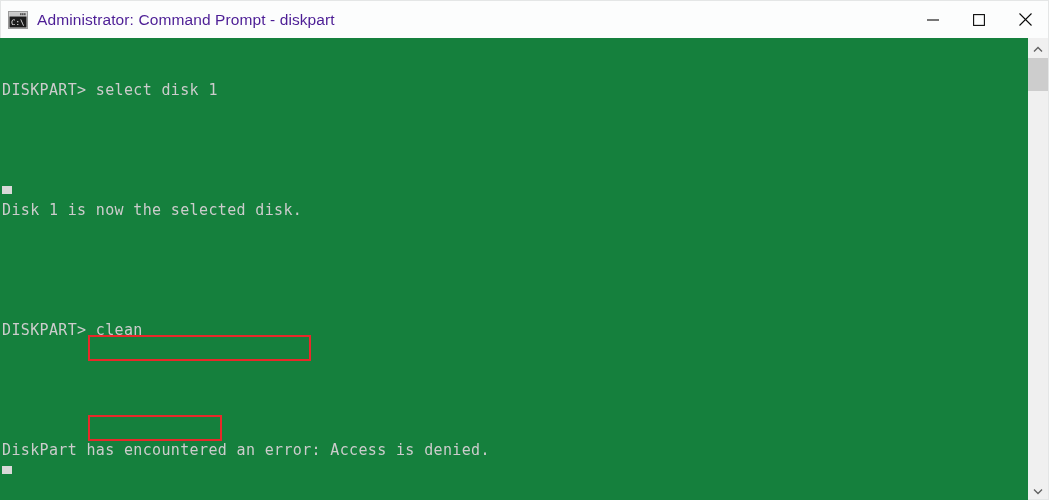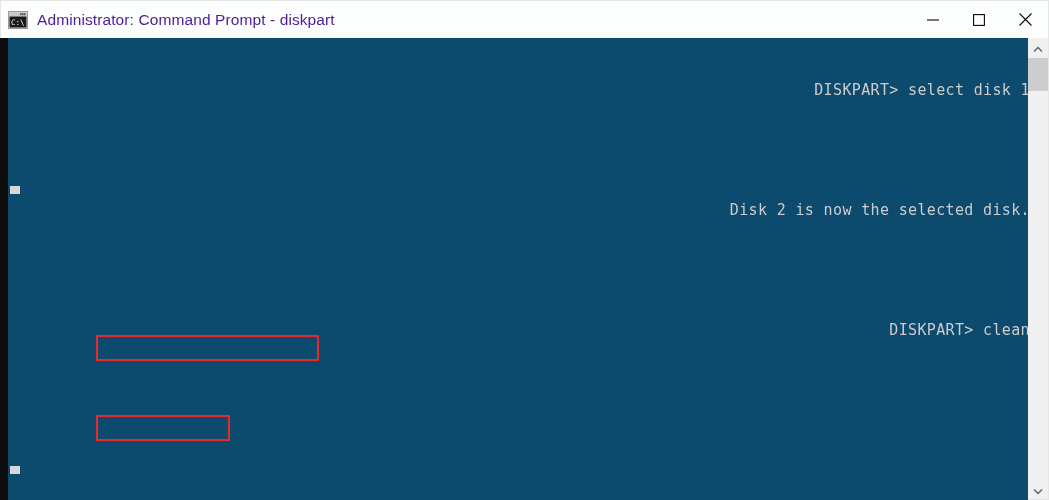--- a/index.html
+++ b/index.html
@@ -64,27 +64,26 @@
     display: flex;
     align-items: center;
     justify-content: center;
     flex: 0 0 auto;
   }
   .win-btn svg { display: block; }
 
   
   .terminal {
     position: absolute;
-    left: 8px;
+    left: 0;
     top: 38px;
     width: 1028px;
     height: 462px;
-    background: #0c4a6e;
+    background: #15803d;
     overflow: hidden;
-    text-align: right;
   }
 
   .console-text {
     position: absolute;
     left: 2px;
     top: 2px;
     width: 1020px;
     font-family: "DejaVu Sans Mono", "Liberation Mono", monospace;
     font-size: 15px;
     line-height: 20px;
@@ -203,24 +202,25 @@
         </svg>
       </span>
     </div>
   </div>
 
   <div class="terminal">
 
     <div class="console-text">
       <div class="line">DISKPART&gt; select disk 1</div>
       <div class="line blank"></div>
-      <div class="line">Disk 2 is now the selected disk.</div>
+      <div class="line">Disk 1 is now the selected disk.</div>
       <div class="line blank"></div>
       <div class="line">DISKPART&gt; clean</div>
       <div class="line blank"></div>
+      <div class="line">DiskPart has encountered an error: Access is denied.</div>
       
       
       
       
       
       
       
       
       
       

